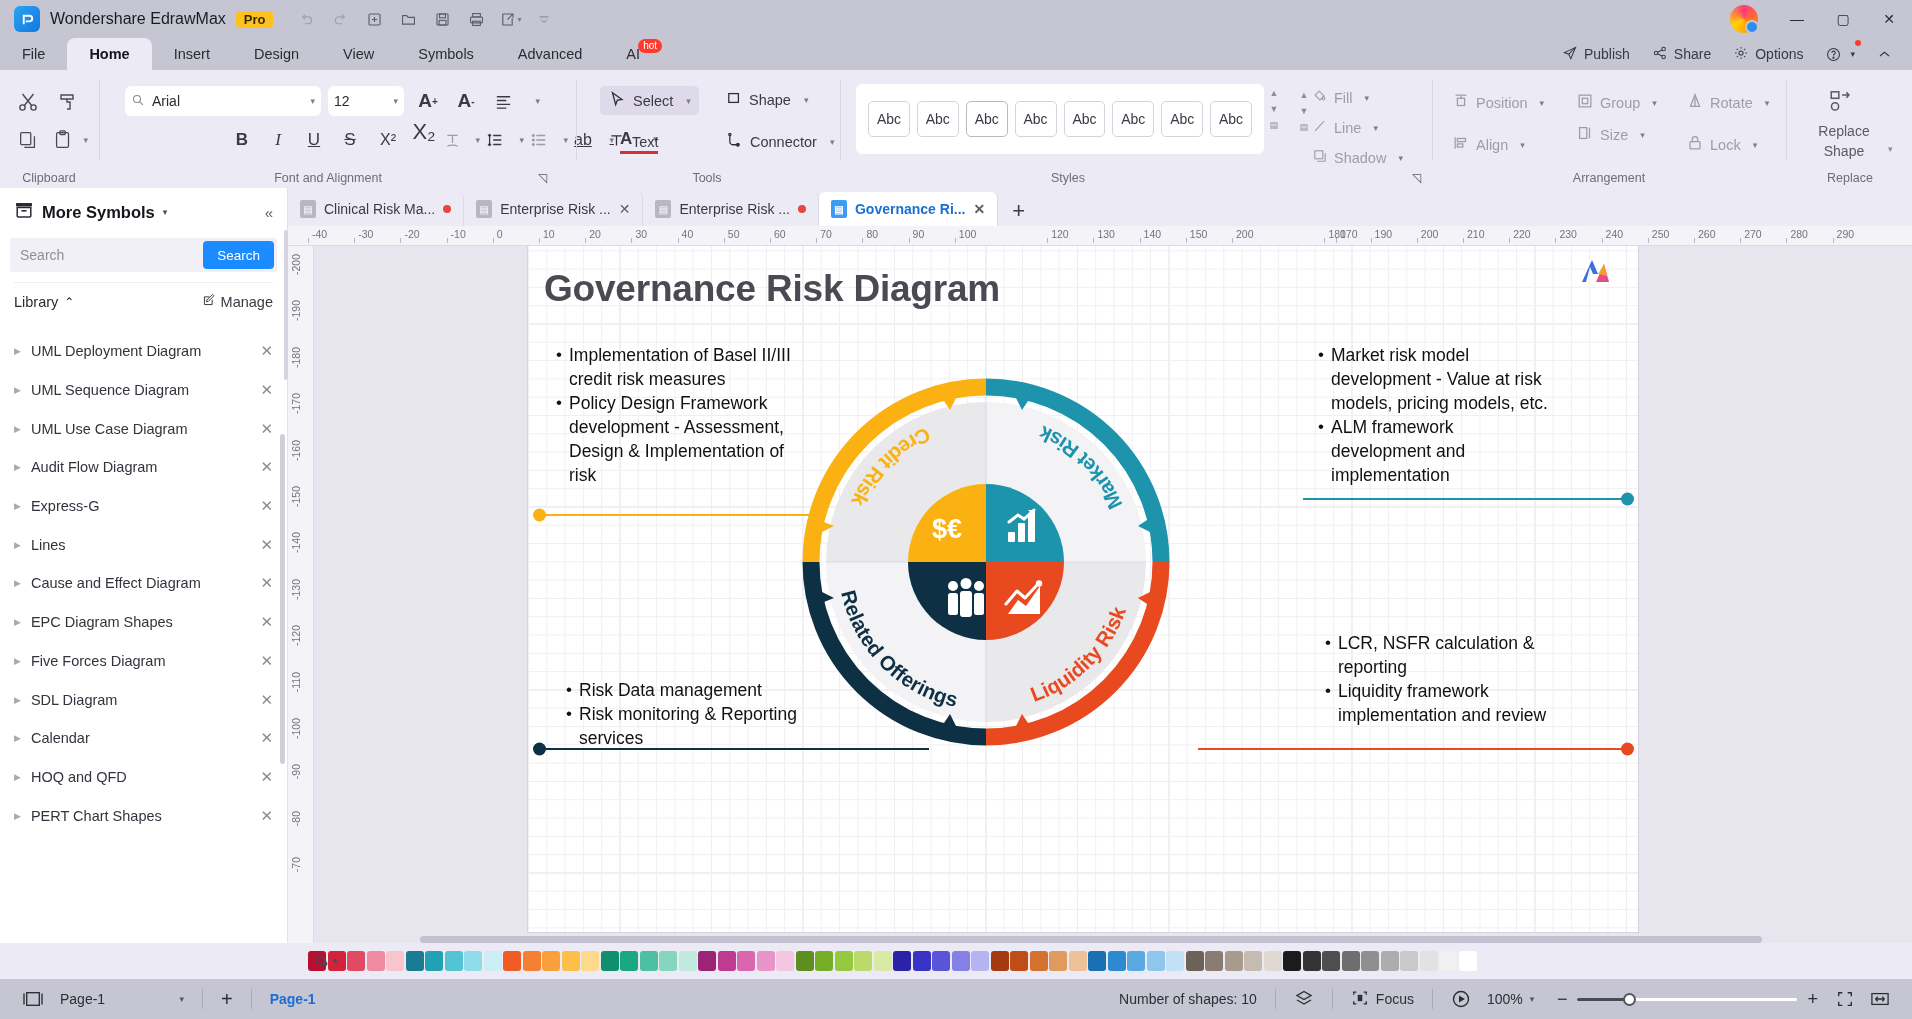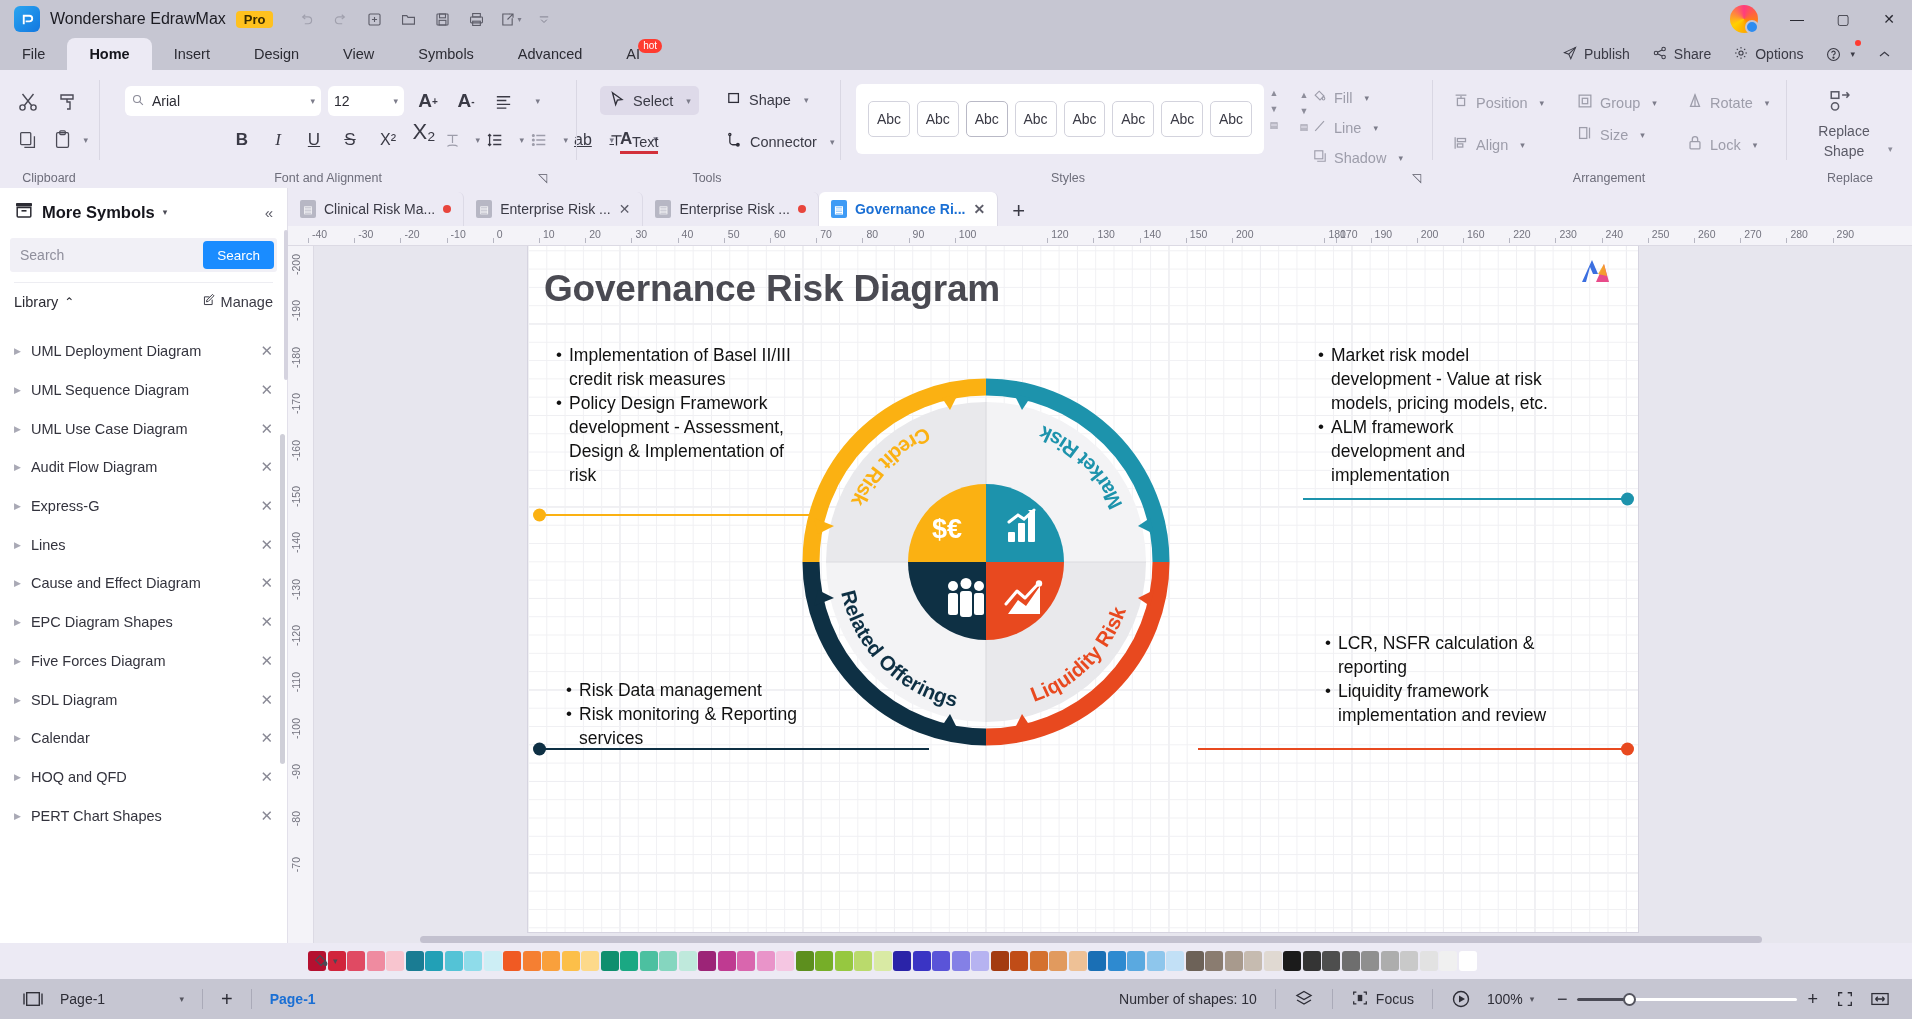--- a/index.html
+++ b/index.html
@@ -849,21 +849,21 @@
       <span class="htick" style="left: 721px; margin-top: 44px;">110</span>
       <span class="htick" style="left: 763.2px;">120</span>
       <span class="htick" style="left: 809.4px;">130</span>
       <span class="htick" style="left: 855.6px;">140</span>
       <span class="htick" style="left: 901.8px;">150</span>
       <span class="htick" style="left: 948px;">200</span>
       <span class="htick" style="left: 1052px;">170</span>
       <span class="htick" style="left: 1040.4px;">180</span>
       <span class="htick" style="left: 1086.6px;">190</span>
       <span class="htick" style="left: 1132.8px;">200</span>
-      <span class="htick" style="left: 1179px;">160</span>
+      <span class="htick" style="left: 1179px;">210</span>
       <span class="htick" style="left: 1225.2px;">220</span>
       <span class="htick" style="left: 1271.4px;">230</span>
       <span class="htick" style="left: 1317.6px;">240</span>
       <span class="htick" style="left: 1363.8px;">250</span>
       <span class="htick" style="left: 1410px;">260</span>
       <span class="htick" style="left: 1456.2px;">270</span>
       <span class="htick" style="left: 1502.4px;">280</span>
       <span class="htick" style="left: 1548.6px;">290</span>
     </div>
   <div class="vruler" id="vruler">

